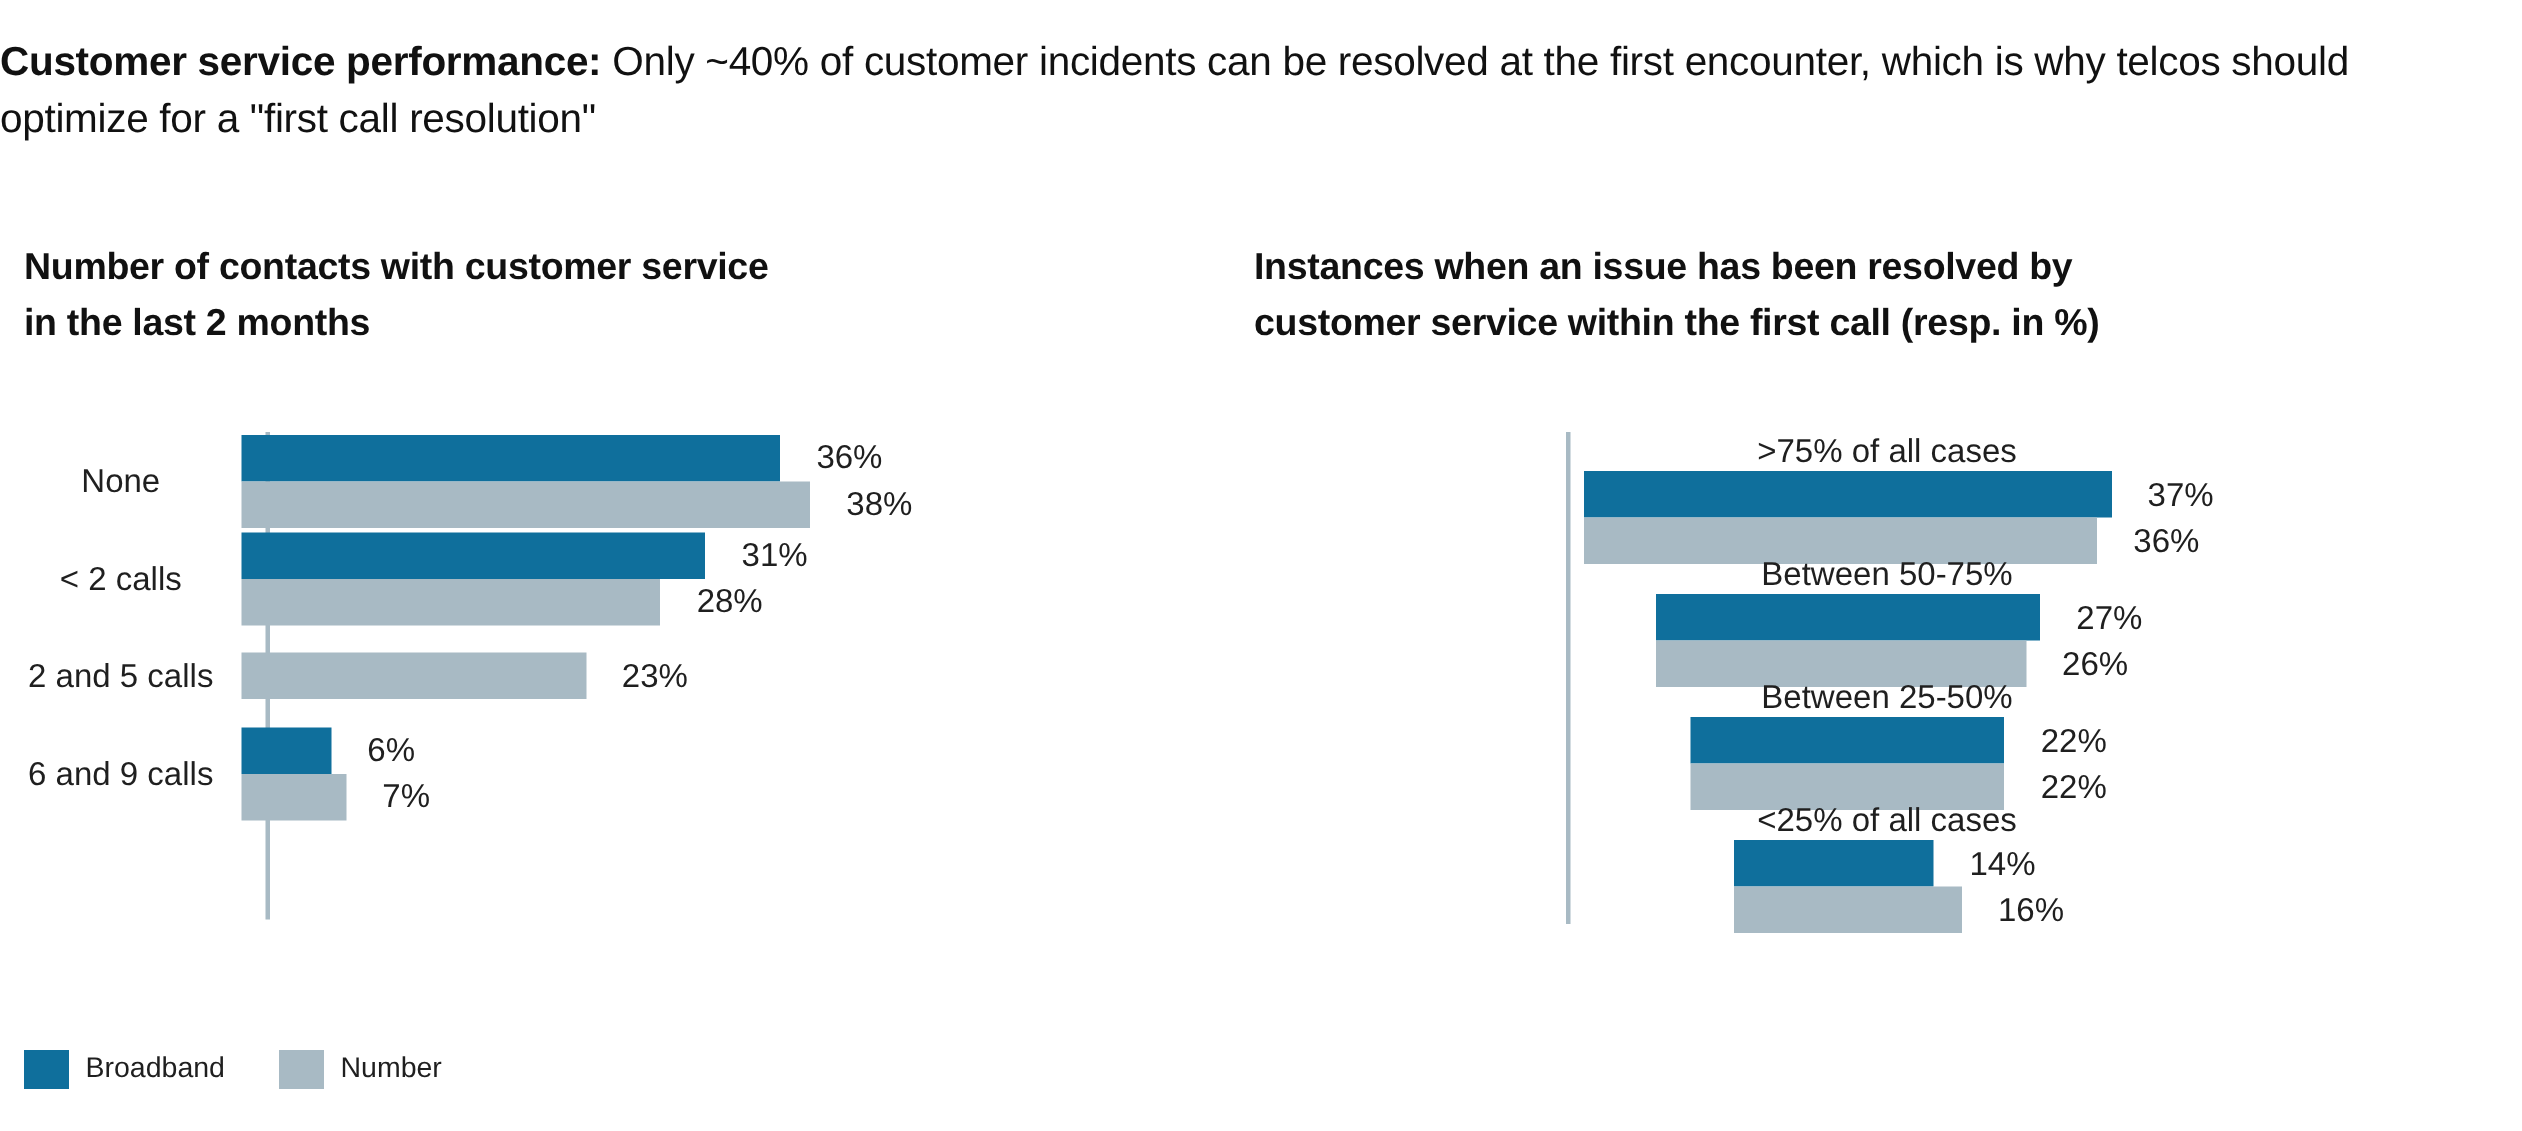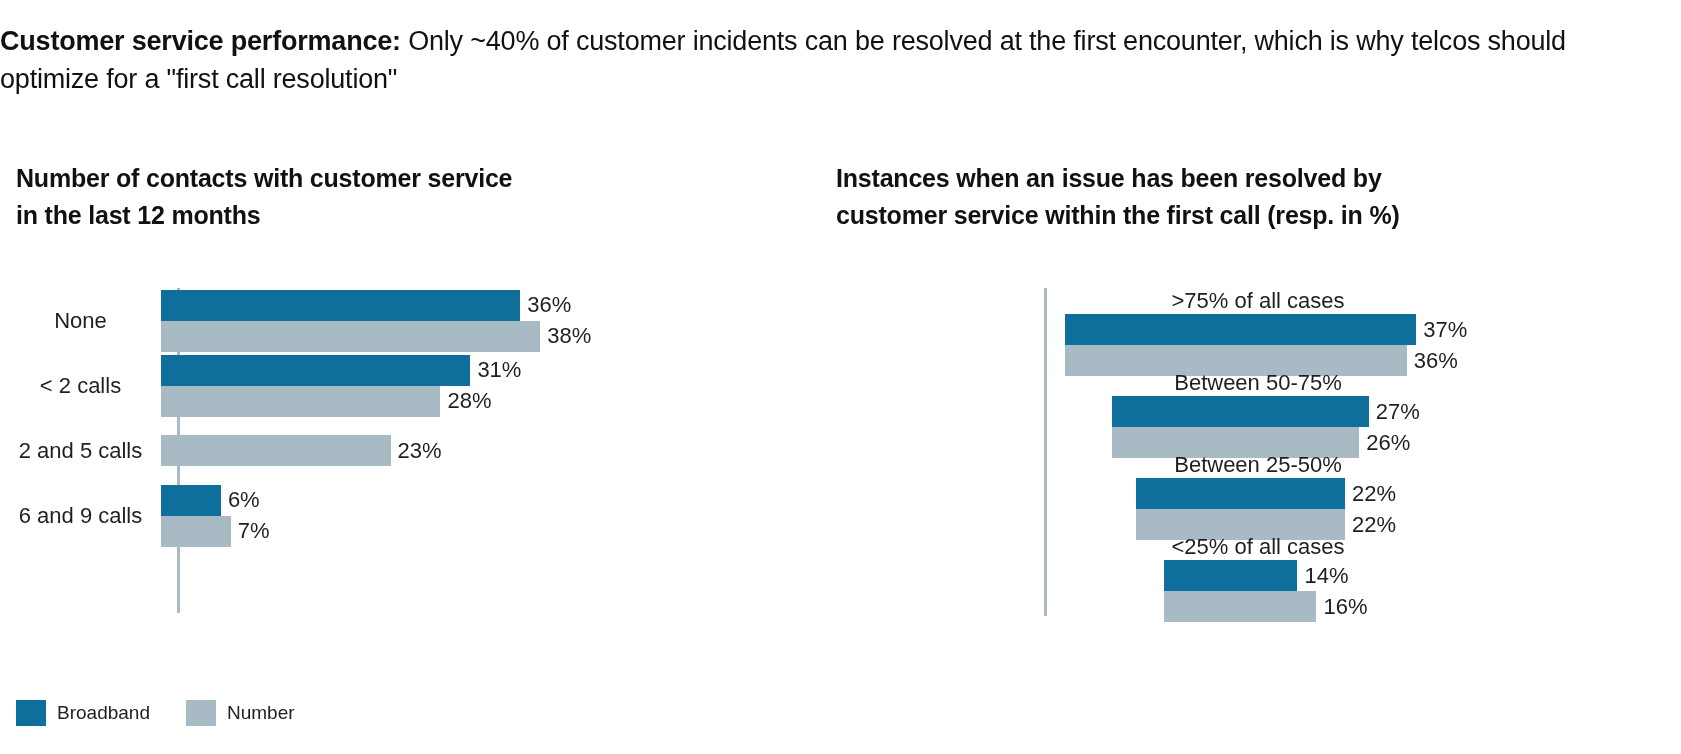--- a/index.html
+++ b/index.html
@@ -91,21 +91,21 @@
   .bar {
     height: 31px;
     flex: 0 0 auto;
   }
   .bar.broadband { background: #0f6f9c; }
   .bar.mobile    { background: #a8bac4; }
   .bar-value {
     font-size: 22px;
     line-height: 26px;
     color: #1f1f1f;
-    padding-left: 7px;
+    padding-left: 24px;
     white-space: nowrap;
   }
 
   
   .panel-left .cat-label { width: 145px; }
   .panel-left .group { height: 65px; }
   .panel-left .axis-line { left: 161px; }
 
   
   .panel-right .cat-label { width: 198px; }
@@ -137,21 +137,21 @@
     color: #1f1f1f;
   }
 </style>
 </head>
 <body>
 
 <div class="headline"><span class="lead">Customer service performance:</span><span> Only ~40% of customer incidents can be resolved at the first encounter, which is why telcos should optimize for a "first call resolution"</span></div>
 
 <div class="panel panel-left">
   <div class="panel-title">Number of contacts with customer service
-in the last 12 months</div>
+in the last 2 months</div>
   <div class="chart">
     <div class="chart-rows" id="rows-0">
       <div class="axis-line" id="axis-0" style="height: 325px;"></div>
     <div class="group">
           <div class="cat-label">None</div>
           <div class="bars">
             <div class="bar-row">
               <div class="bar broadband" style="width: 359.28px; background: rgb(15, 111, 156);"></div>
               <div class="bar-value">36%</div>
             </div>

